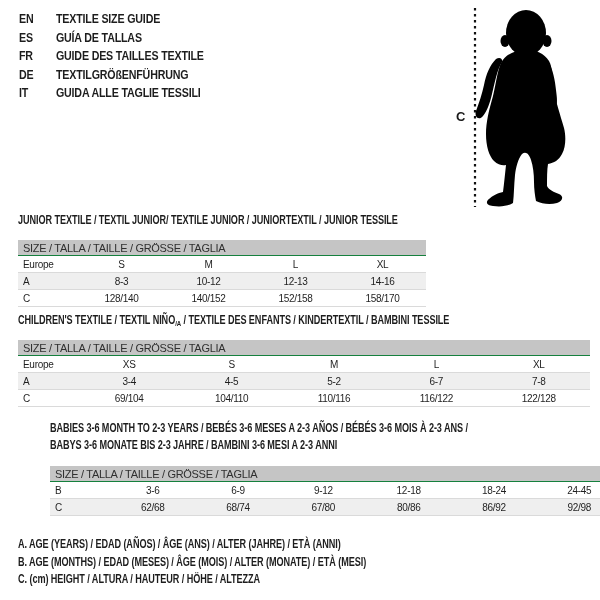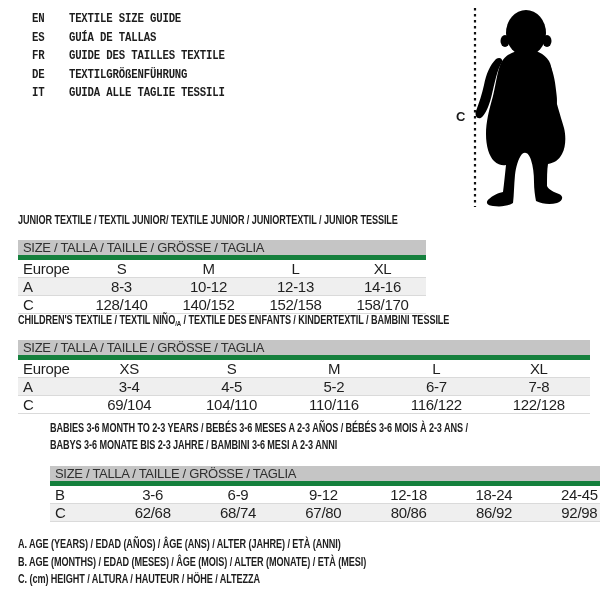--- a/index.html
+++ b/index.html
@@ -3,44 +3,44 @@
 <meta charset="utf-8">
 <style>
   html,body{margin:0;padding:0;}
   body{
     width:600px;height:600px;background:#ffffff;position:relative;overflow:hidden;
     font-family:"Liberation Sans",sans-serif;color:#1d1d1d;
   }
   .abs{position:absolute;}
 
   
-  #langs{left:32px;top:10px;font-family:Liberation Mono, monospace;}
+  #langs{left:19px;top:10px;}
   .lang-row{display:flex;line-height:18.5px;font-weight:bold;font-size:13px;
     letter-spacing:-0.2px;transform:scaleX(0.82);transform-origin:0 0;}
   .lang-code{width:45px;flex:0 0 45px;}
 
   
   #figure{left:448px;top:2px;width:150px;height:208px;}
 
   
   .section{position:absolute;left:18px;}
   #sec0{top:212px;width:408px;}
   #sec1{top:312px;width:572px;}
   #sec2{top:420px;width:572px;margin-left:32px;}
   .sec-title{font-weight:bold;font-size:12px;letter-spacing:-0.1px;
     transform:scaleX(0.76);transform-origin:0 0;white-space:nowrap;}
   #sec0 .sec-title,#sec1 .sec-title{height:28px;}
   #sec2 .sec-title{height:46px;}
   .title-line{line-height:16.5px;}
   .sub{font-size:8px;vertical-align:-2px;}
 
   table{border-collapse:collapse;width:100%;table-layout:fixed;}
-  th{background:#c5c5c5;text-align:left;font-weight:normal;font-size:13px;color:#2f2f2f;
-    height:15px;padding:0 0 0 5px;border-bottom:5px solid #15803d;letter-spacing:-0.3px;white-space:nowrap;overflow:hidden;}
-  td{height:16px;font-size:15px;letter-spacing:-0.3px;text-align:center;
+  th{background:#c5c5c5;text-align:left;font-weight:normal;font-size:11px;color:#2f2f2f;
+    height:15px;padding:0 0 0 5px;border-bottom:1px solid #15803d;letter-spacing:-0.3px;white-space:nowrap;overflow:hidden;}
+  td{height:16px;font-size:10px;letter-spacing:-0.3px;text-align:center;
     border-bottom:1px solid #dadada;padding:0;color:#1f1f1f;}
   td.label{text-align:left;padding-left:5px;}
   tr.shaded td{background:#efefef;}
 
   
   #footnotes{left:18px;top:536px;font-weight:bold;font-size:12px;
     transform:scaleX(0.76);transform-origin:0 0;white-space:nowrap;}
   .footnote{line-height:17.5px;letter-spacing:-0.1px;}
 </style>
 </head>

